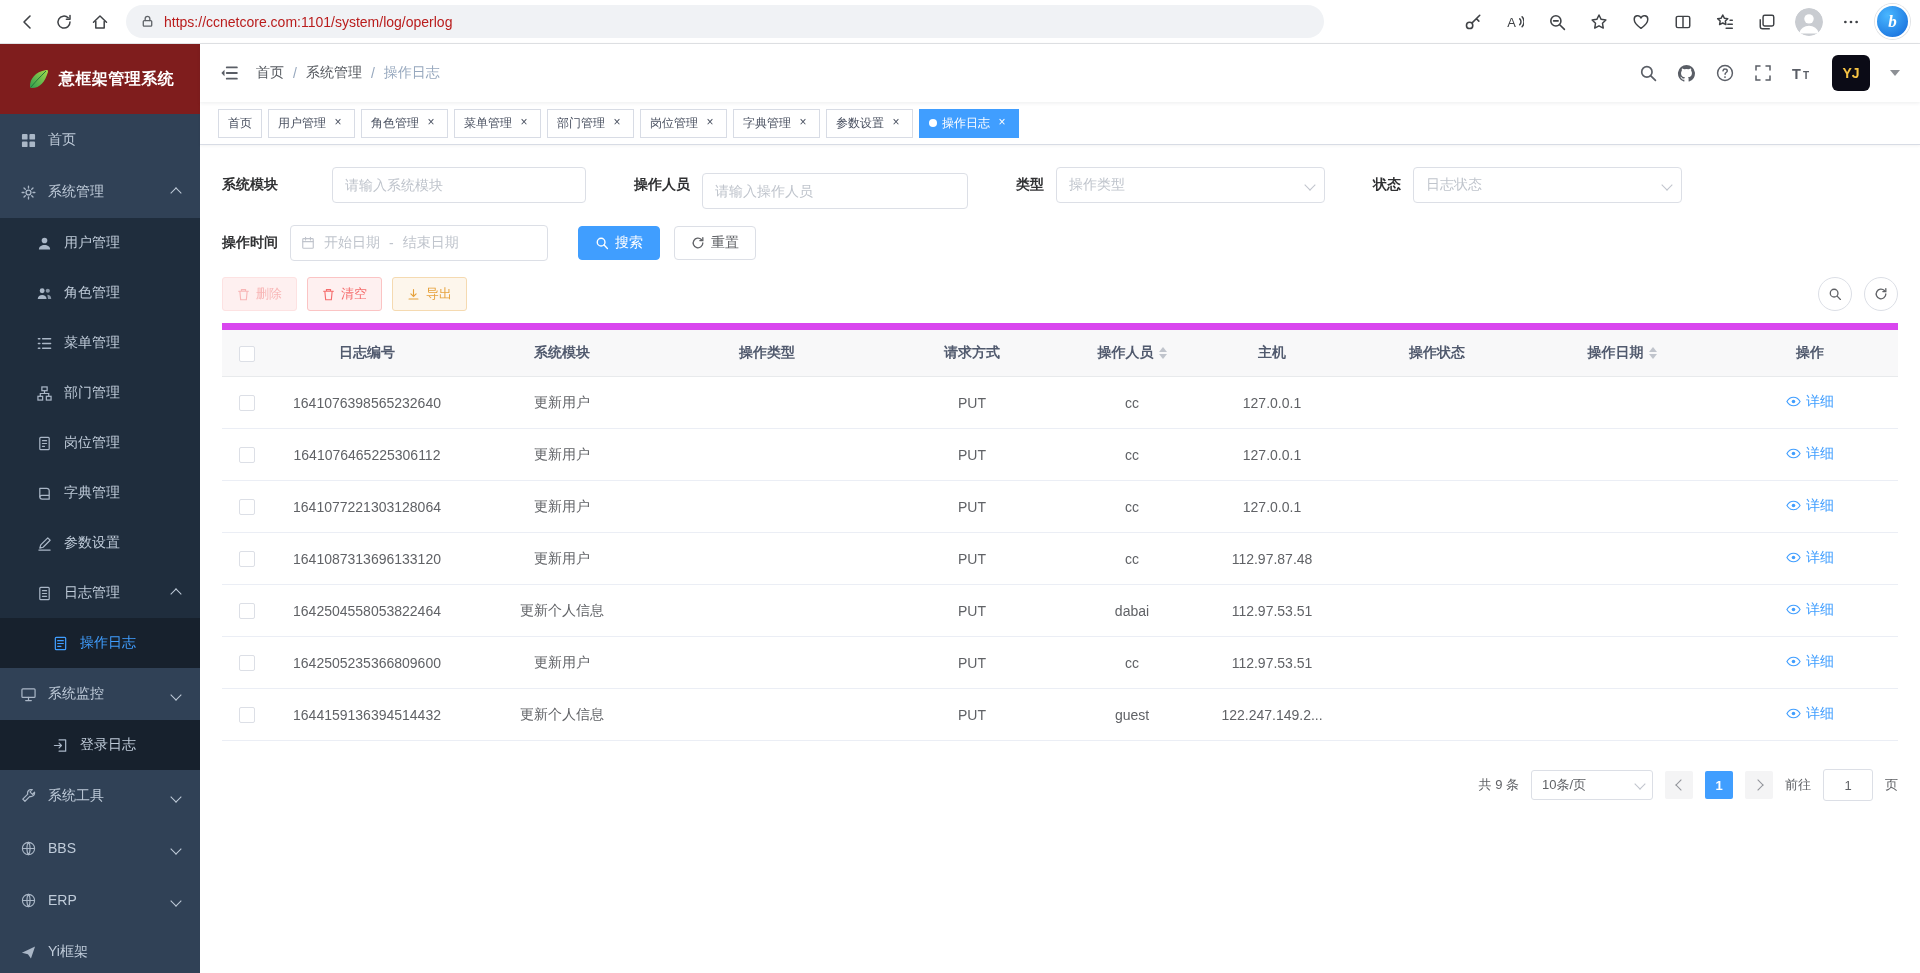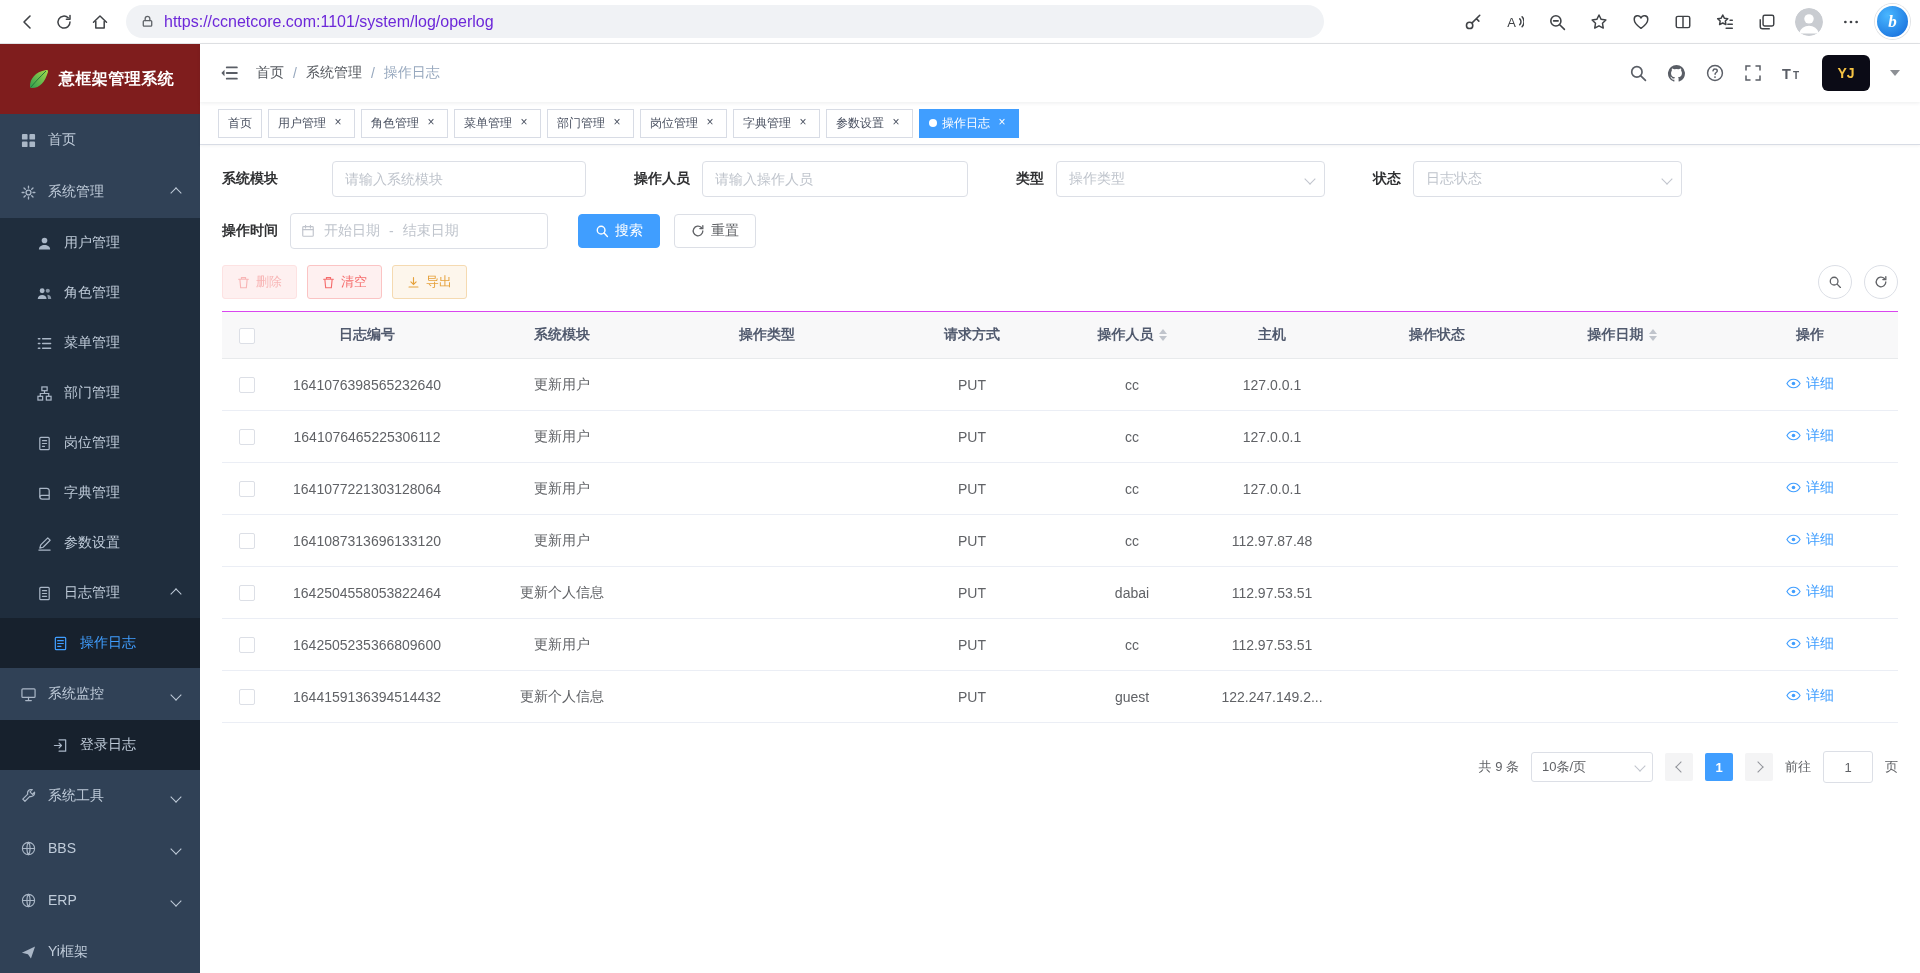--- a/index.html
+++ b/index.html
@@ -8,21 +8,21 @@
        display:flex;flex-direction:column}
   svg{display:block}
 
   
   .browser{flex:0 0 43px;height:43px;display:flex;align-items:center;background:#fff;
            border-bottom:1px solid #e1e3e6;padding:0 10px}
   .bicon{width:36px;height:36px;border-radius:6px;display:flex;align-items:center;
          justify-content:center;color:#3f4246;flex-shrink:0}
   .addr{width:1170px;height:33px;margin:0 8px;background:#f0f2f5;border-radius:17px;
         display:flex;align-items:center;padding:0 14px;gap:9px}
-  .addr .url{font-size:16px;color:#6d28d9;white-space:nowrap}
+  .addr .url{font-size:14px;color:#b91c1c;white-space:nowrap}
   .b-right{margin-left:auto;display:flex;align-items:center;gap:6px}
   .avatar-circ{width:28px;height:28px;border-radius:50%;overflow:hidden}
   .bing{width:31px;height:31px;border-radius:50%;
         background:radial-gradient(circle at 35% 30%,#49b7ff,#1266d8);
         display:flex;align-items:center;justify-content:center;border:2px solid #fff;
         box-shadow:0 0 0 1px #e1e3e6;
         color:#fff;font-weight:700;font-size:17px;font-family:"Liberation Serif",serif;font-style:italic}
 
   
   .app{flex:1;display:flex;min-height:0}
@@ -46,21 +46,21 @@
   
   .navbar{flex:0 0 58px;height:58px;display:flex;align-items:center;padding:0 20px;
           box-shadow:0 1px 4px rgba(0,21,41,.08);position:relative;z-index:3;background:#fff}
   .hamb{color:#5a5e66;cursor:pointer}
   .crumbs{margin-left:18px;display:flex;align-items:center;gap:9px;font-size:14px}
   .crumb{color:#55595f}
   .crumb.last{color:#97a8be}
   .csep{color:#97a8be}
   .nav-right{margin-left:auto;display:flex;align-items:center;gap:20px;color:#5a5e66}
   .nav-right .nicon{cursor:pointer;display:flex;align-items:center;justify-content:center}
-  .avatar-logo{width:48px;height:36px;border-radius:6px;background:#0b0b16;display:flex;
+  .avatar-logo{width:38px;height:36px;border-radius:6px;background:#0b0b16;display:flex;
                align-items:center;justify-content:center;color:#f6c344;font-weight:800;font-size:14px;cursor:pointer}
   .acaret{width:0;height:0;border:5px solid transparent;border-top:6px solid #8d9095;margin-top:5px;cursor:pointer}
 
   
   .tagsbar{flex:0 0 42px;height:42px;display:flex;align-items:center;gap:6px;padding:0 18px;
            border-bottom:1px solid #d8dce5;box-shadow:0 1px 3px rgba(0,0,0,.05);background:#fff;position:relative;z-index:2}
   .tag{height:27px;display:inline-flex;align-items:center;gap:5px;padding:0 9px;border:1px solid #d8dce5;
        background:#fff;color:#495060;font-size:12px;cursor:pointer;white-space:nowrap}
   .tag .dot{display:none}
   .tag.active{background:#409eff;border-color:#409eff;color:#fff}
@@ -89,21 +89,21 @@
   .btn.sm{height:32px;font-size:13px;padding:16px 14px;border-radius:3px}
   .btn.del{color:#f8b6b6;background:#fef0f0;border-color:#fde2e2;cursor:not-allowed}
   .btn.clear{color:#f56c6c;background:#fef0f0;border-color:#fbc4c4}
   .btn.export{color:#e6a23c;background:#fdf6ec;border-color:#f5dab1}
   .toolbar{display:flex;align-items:center;gap:10px;margin-bottom:12px}
   .tool-right{margin-left:auto;display:flex;gap:12px}
   .circ{width:32px;height:32px;border-radius:50%;border:1px solid #dcdfe6;background:#fff;display:flex;
         align-items:center;justify-content:center;color:#606266;cursor:pointer}
 
   
-  table{width:100%;border-collapse:collapse;table-layout:fixed;border-top:1px solid #d946ef}
+  table{width:100%;border-collapse:collapse;table-layout:fixed;border-top:7px solid #d946ef}
   th{height:44px;background:#f8f8f9;color:#515a6e;font-size:14px;font-weight:700;
      border-bottom:1px solid #e8eaec;text-align:center;white-space:nowrap}
   td{height:49px;font-size:14px;color:#606266;text-align:center;border-bottom:1px solid #ebeef5;
      overflow:hidden;text-overflow:ellipsis;white-space:nowrap}
   .cb{display:inline-block;width:14px;height:14px;border:1px solid #dcdfe6;border-radius:2px;background:#fff;
       vertical-align:middle;cursor:pointer}
   .detail{color:#409eff;display:inline-flex;align-items:center;gap:5px;cursor:pointer}
   .sorters{display:inline-flex;flex-direction:column;vertical-align:middle;margin-left:5px}
   .s-up{width:0;height:0;border:4px solid transparent;border-bottom:5px solid #c0c4cc;margin-bottom:2px}
   .s-down{width:0;height:0;border:4px solid transparent;border-top:5px solid #c0c4cc}
@@ -508,21 +508,21 @@
 
     <div class="content">
 
       <div class="frow">
         <div class="fitem">
           <span class="flabel">系统模块</span>
           <input class="tin" style="width: 228px; margin-left: 42px;" placeholder="请输入系统模块">
         </div>
         <div class="fitem">
           <span class="flabel">操作人员</span>
-          <input class="tin" style="width: 240px;" placeholder="请输入操作人员">
+          <input class="tin" style="width: 240px; margin-top: 12px;" placeholder="请输入操作人员">
         </div>
         <div class="fitem">
           <span class="flabel">类型</span>
           <div class="sel" style="width:245px">
             <span class="ph">操作类型</span>
             <span class="selcaret"><span class="chev c-down"></span></span>
           </div>
         </div>
         <div class="fitem" style="margin-right:0">
           <span class="flabel">状态</span>

